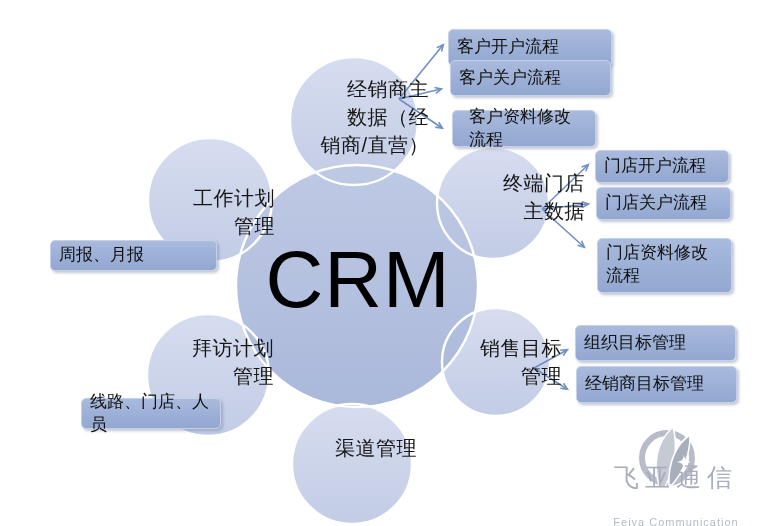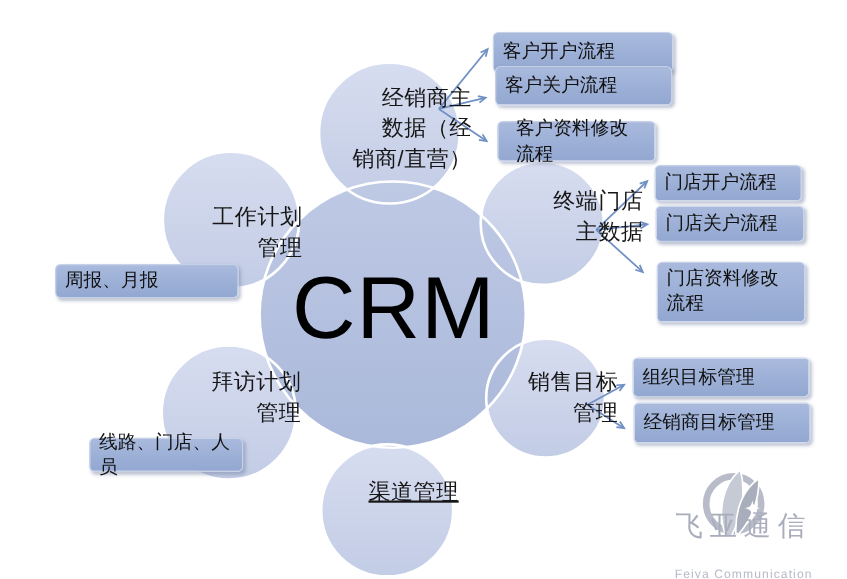--- a/index.html
+++ b/index.html
@@ -131,21 +131,21 @@
 数据（经
 销商/直营）</div>
   <div class="node-label" style="left:210px;top:212px;width:130px;">工作计划
 管理</div>
   <div class="node-label" style="left:520px;top:197px;width:130px;">终端门店
 主数据</div>
   <div class="node-label" style="left:209px;top:362px;width:130px;">拜访计划
 管理</div>
   <div class="node-label" style="left:497px;top:362px;width:130px;">销售目标
 管理</div>
-  <div class="node-label" style="left:352px;top:448px;width:130px;text-decoration:underline;">渠道管理</div>
+  <div class="node-label" style="left:352px;top:448px;width:130px;">渠道管理</div>
 
   <div class="pbox" style="left:448px;top:29px;width:164px;height:37px;">客户开户流程</div>
   <div class="pbox" style="left:450px;top:60px;width:161px;height:36px;">客户关户流程</div>
   <div class="pbox" style="left:452px;top:110px;width:144px;height:37px;padding-left:16px;">客户资料修改流程</div>
 
   <div class="pbox" style="left:595px;top:150px;width:134px;height:33px;">门店开户流程</div>
   <div class="pbox" style="left:596px;top:187px;width:135px;height:33px;">门店关户流程</div>
   <div class="pbox wrap2" style="left:597px;top:238px;width:135px;height:55px;">门店资料修改流程</div>
 
   <div class="pbox" style="left:50px;top:240px;width:167px;height:31px;">周报、月报</div>

